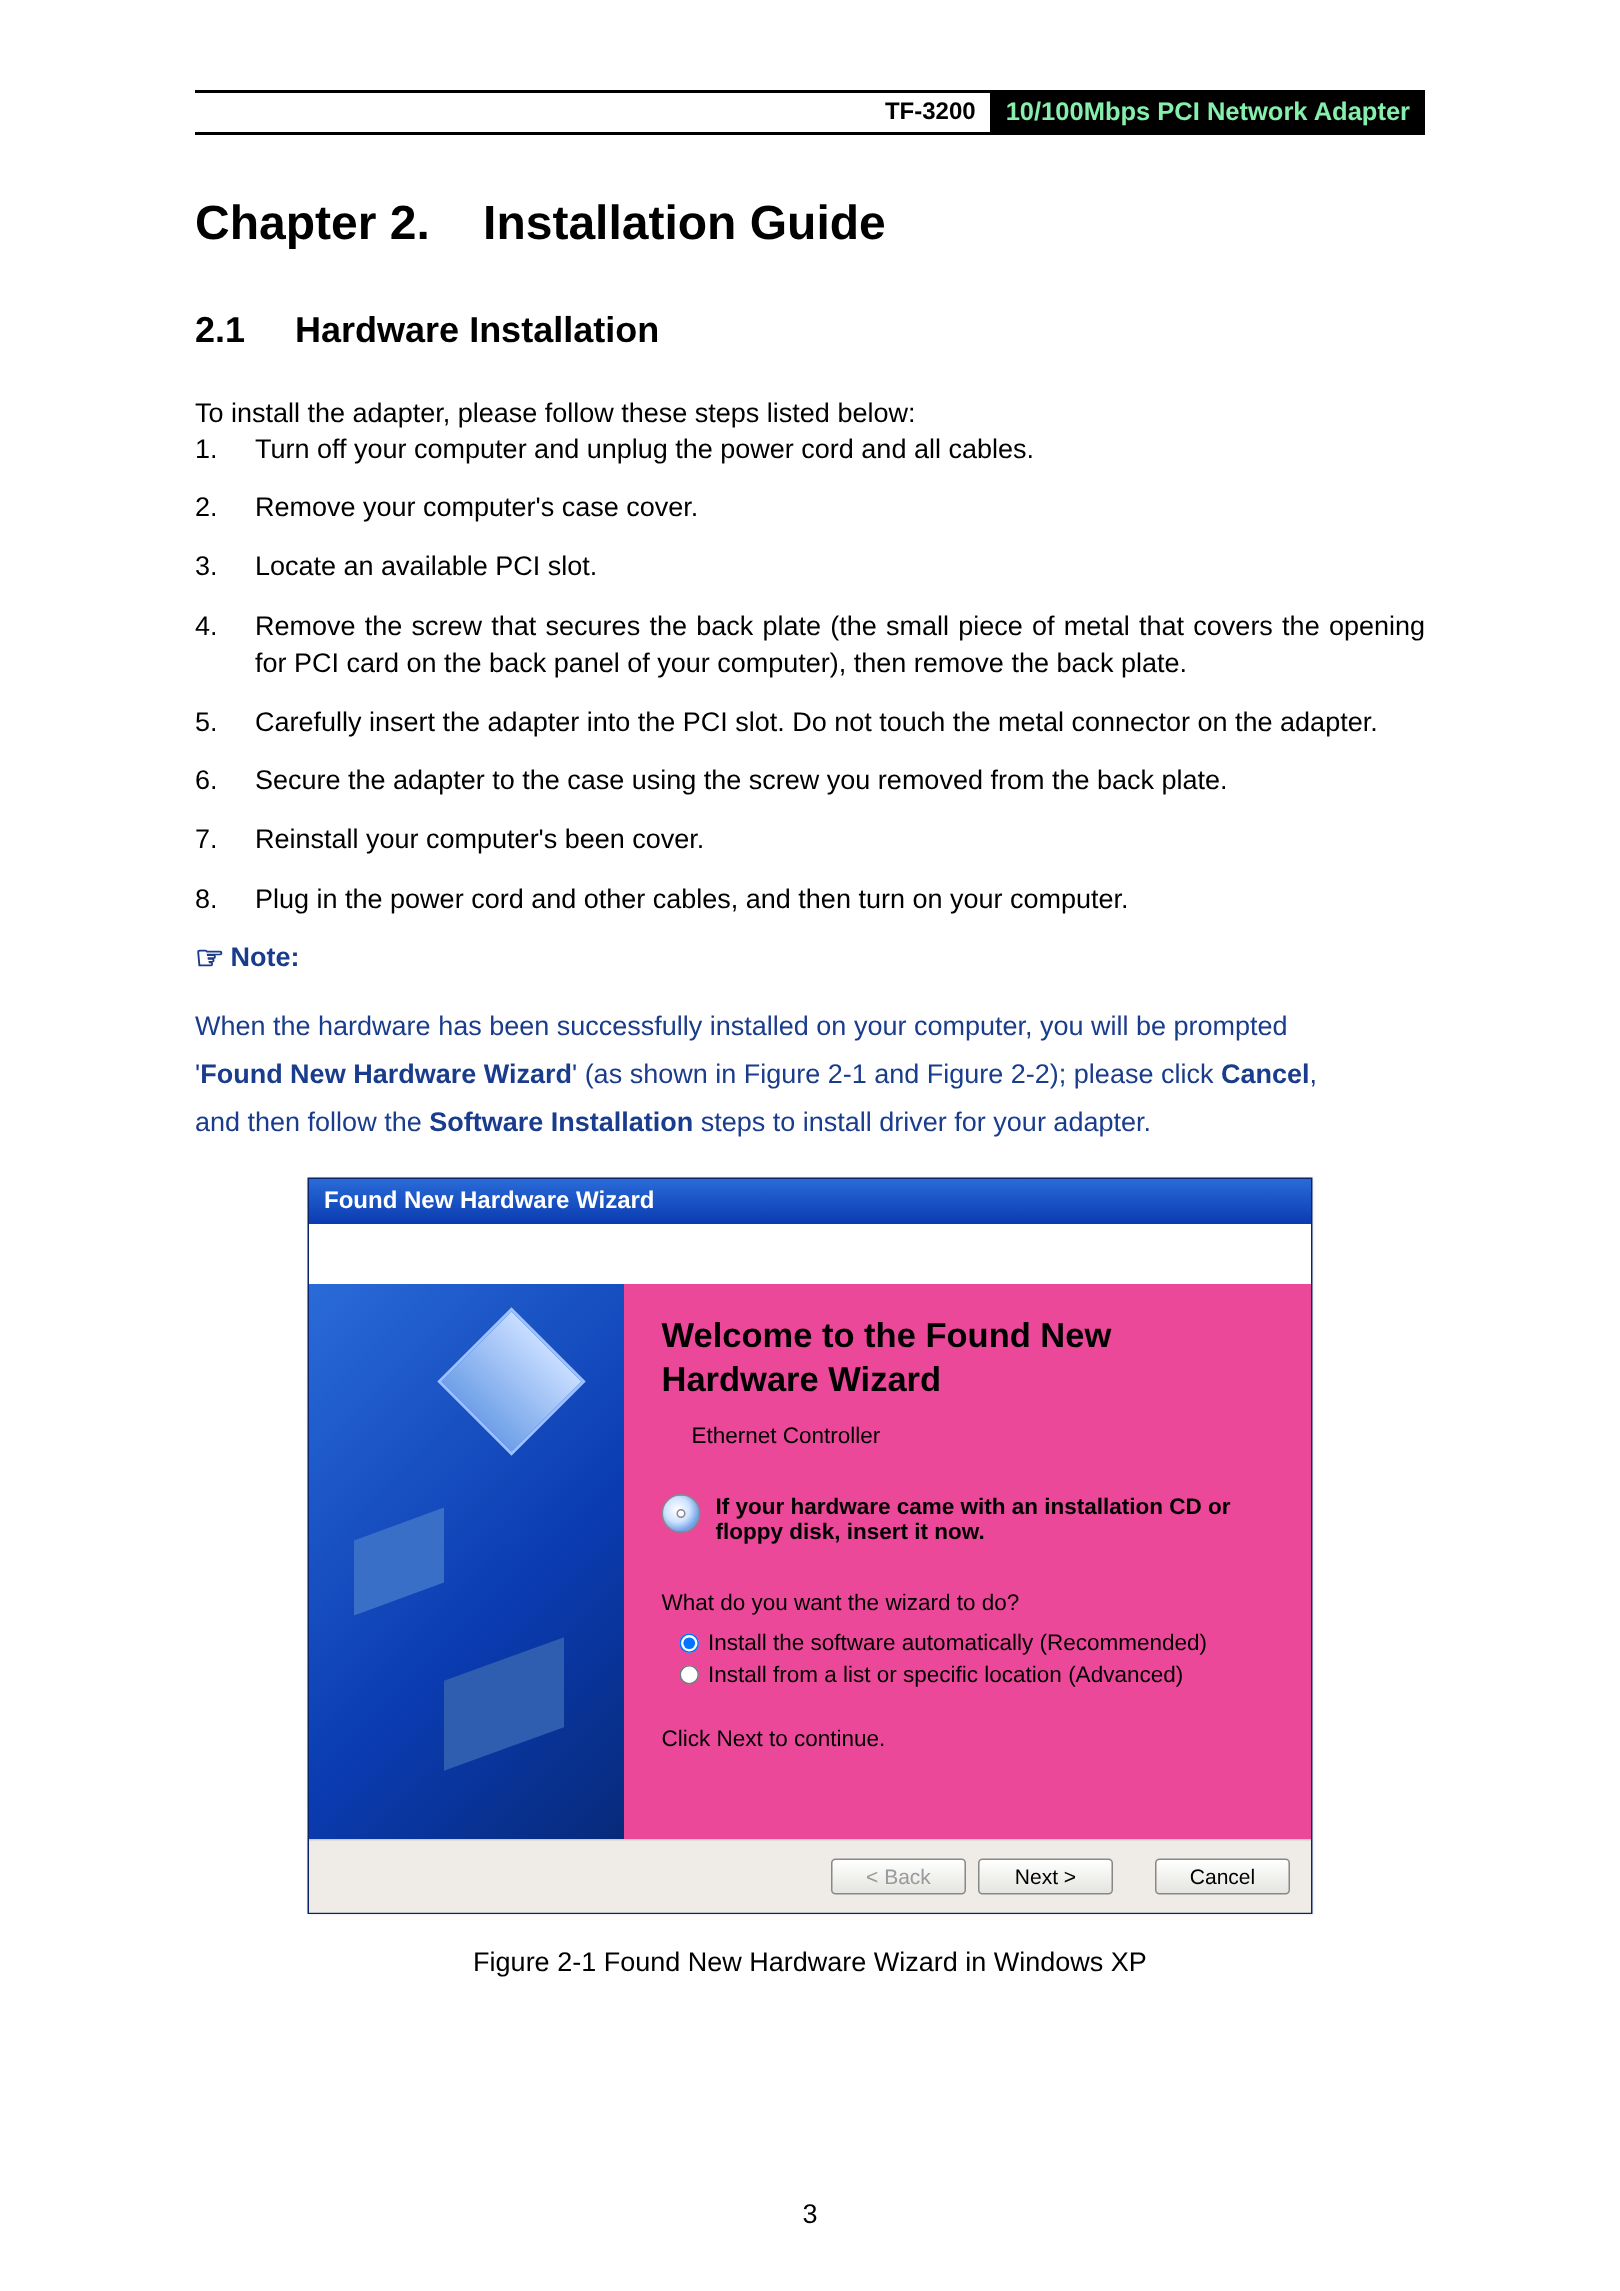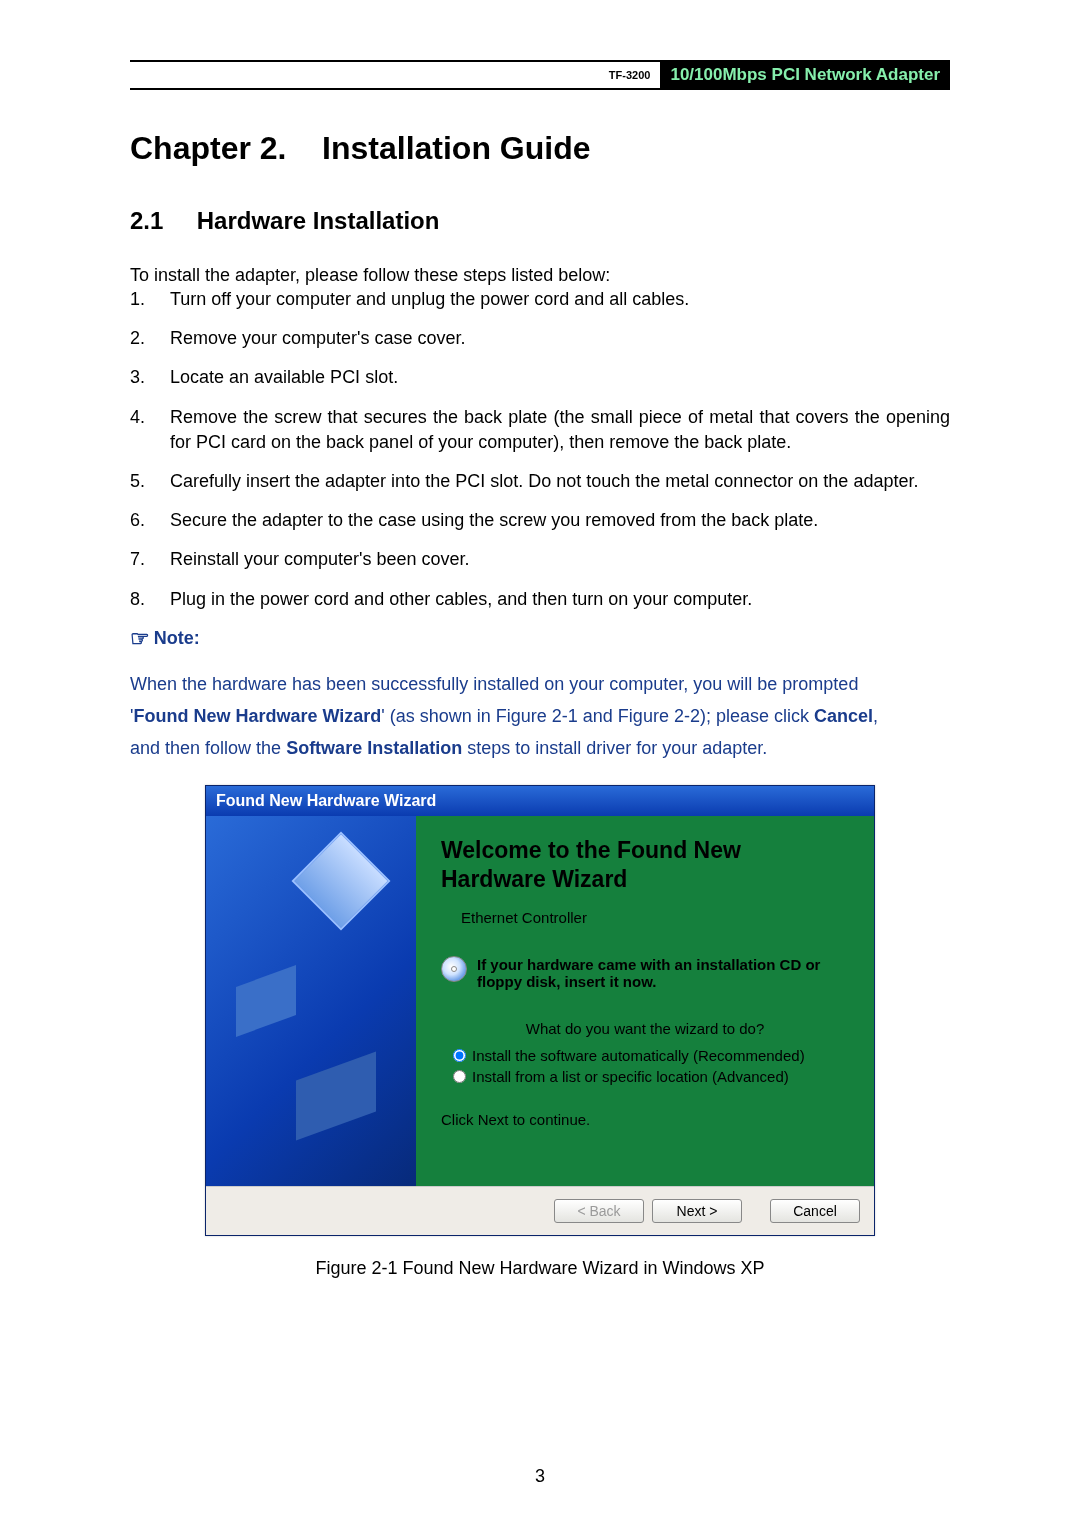--- a/index.html
+++ b/index.html
@@ -14,21 +14,21 @@
   }
   .header-line {
     border-top: 2px solid #000;
     border-bottom: 2px solid #000;
     height: 30px;
     display: flex;
     justify-content: flex-end;
     align-items: center;
     margin-bottom: 40px;
   }
-  .hdr-model { font-weight: bold; font-size: 11px; padding-right: 10px; }
+  .hdr-model { font-weight: bold; font-size: 16px; padding-right: 10px; }
   .hdr-box {
     background: #000; color: #86efac; font-weight: bold; font-size: 17px;
     padding: 4px 10px; height: 100%; display: flex; align-items: center;
   }
   .chapter-title { font-size: 32px; font-weight: bold; margin-bottom: 40px; white-space: pre; }
   .section-title { font-size: 24px; font-weight: bold; margin-bottom: 30px; white-space: pre; }
   .intro { font-size: 18px; margin-bottom: 1px; }
   ol.steps { list-style: none; }
   ol.steps li { display: flex; font-size: 18px; margin-bottom: 14px; line-height: 1.4; }
   ol.steps li .num { width: 40px; flex-shrink: 0; }
@@ -42,21 +42,21 @@
   .wizard {
     width: 670px; margin: 20px auto 0 auto; border: 1px solid #0a246a;
     font-family: Tahoma, Arial, sans-serif;
     box-shadow: 0 0 2px rgba(0,0,0,.2);
   }
   .wiz-title {
     background: linear-gradient(#2a6bd8,#0a3bb0);
     color: #fff; font-weight: bold; font-size: 16px;
     padding: 6px 10px;
   }
-  .wiz-body { display: flex; background: #15803d; }
+  .wiz-body { display: flex; background: #ec4899; margin-top: 40px; }
   .wiz-left {
     width: 210px; height: 370px;
     background: linear-gradient(135deg,#2a6bd8 0%, #0a3bb0 60%, #072a7a 100%);
     position: relative; overflow: hidden;
   }
   .wiz-left .diamond {
     width: 70px; height: 70px; border: 2px solid #9cc1ff;
     position: absolute; top: 30px; right: 40px; transform: rotate(45deg);
     background: linear-gradient(#c8ddff,#6fa0e8);
   }
@@ -66,21 +66,21 @@
   .wiz-h1 { font-size: 23px; font-weight: bold; margin-bottom: 16px; line-height:1.25; }
   .wiz-sub { margin-bottom: 14px; }
   .wiz-dev { margin: 0 0 30px 20px; }
   .wiz-cd { display:flex; align-items:flex-start; font-weight:bold; margin-bottom: 30px; }
   .wiz-cd .cdicon {
     width:26px; height:26px; border-radius:50%;
     background: radial-gradient(circle at 40% 40%, #fff 0%, #cfe3ff 40%, #6fa0e8 70%);
     border:1px solid #888; margin-right:10px; flex-shrink:0; position:relative;
   }
   .wiz-cd .cdicon::after{content:"";position:absolute;inset:9px;border-radius:50%;background:#fff;border:1px solid #888;}
-  .wiz-q { margin-bottom: 10px; text-align: center; }
+  .wiz-q { margin-bottom: 10px; }
   .wiz-opts label { display:flex; align-items:center; margin: 4px 0 4px 12px; }
   .wiz-opts input { margin-right: 6px; }
   .wiz-cont { margin-top: 26px; }
   .wiz-footer {
     background:#efece7; border-top:1px solid #ccc;
     display:flex; justify-content:flex-end; padding: 12px 14px; gap: 8px;
   }
   .wiz-btn {
     min-width: 90px; padding: 3px 10px; font-size: 14px;
     border:1px solid #888; background: linear-gradient(#fff,#e4e4e0);

